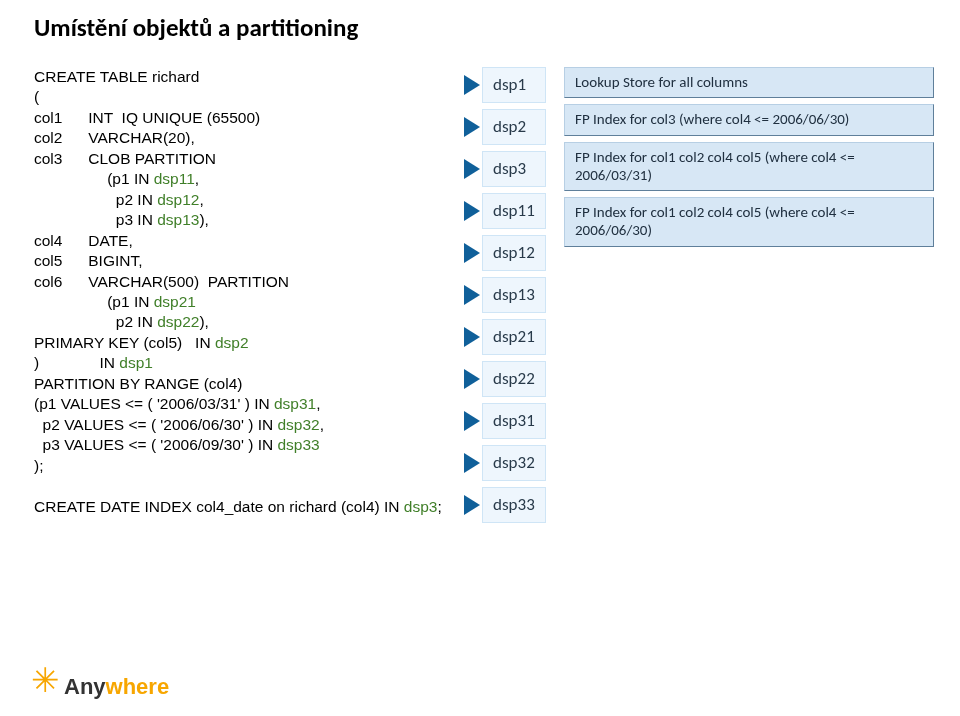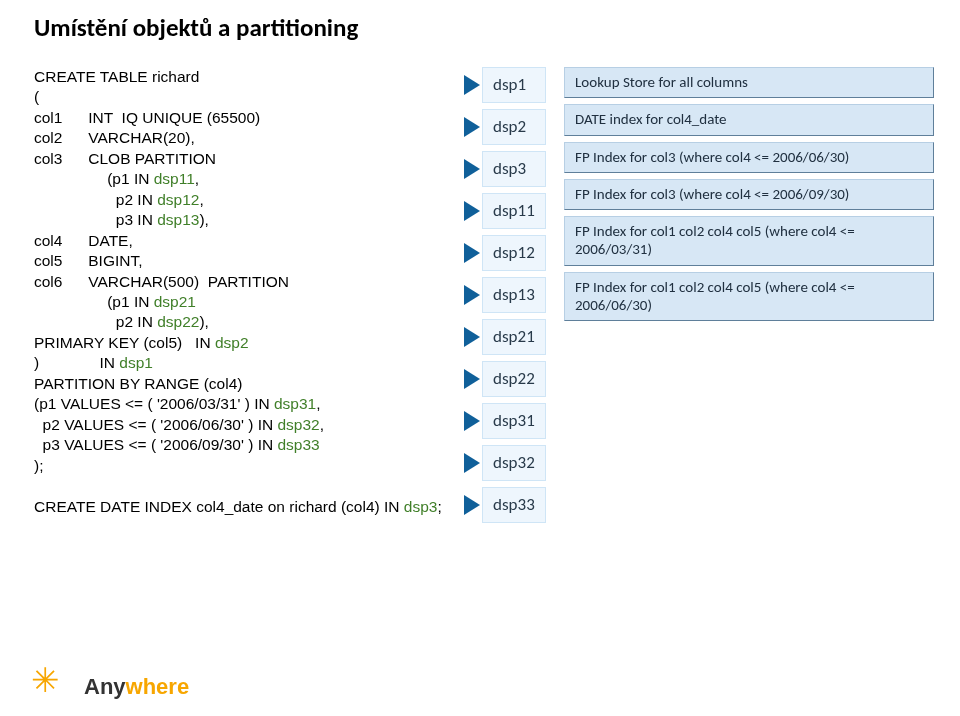--- a/index.html
+++ b/index.html
@@ -78,21 +78,21 @@
     line-height: 1.22;
     color: #203040;
   }
   .box .bold { font-weight: 700; }
   .logo {
     position: absolute;
     left: 34px;
     bottom: 14px;
     display: flex;
     align-items: center;
-    gap: 20px;
+    gap: 0;
   }
   .logo-burst {
     width: 30px; height: 30px;
     position: relative;
   }
   .logo-burst::before {
     content: "✳";
     position: absolute;
     font-size: 34px;
     color: #f7a600;
@@ -180,23 +180,21 @@
         <div class="badge">dsp32</div>
       </div>
     <div class="badge-row">
         <div class="arrow-icon"></div>
         <div class="badge">dsp33</div>
       </div>
   </div>
 
   <div class="right">
     <div class="box">Lookup Store for all columns</div>
-    <div class="box">DATE index for  col4_date</div>
     <div class="box">FP Index for col3 (where col4 &lt;= 2006/06/30)</div>
-    <div class="box">FP Index for col3 (where col4 &lt;= 2006/09/30)</div>
     <div class="box">FP Index for col1 col2 col4 col5 (where col4 &lt;= 2006/03/31)</div>
     <div class="box">FP Index for col1 col2 col4 col5 (where col4 &lt;= 2006/06/30)</div>
   </div>
 
 </div>
 
 <div class="logo">
   <div class="logo-burst"></div>
   <div class="logo-text"><span class="logo-any">Any</span><span class="logo-where">where</span></div>
 </div>

